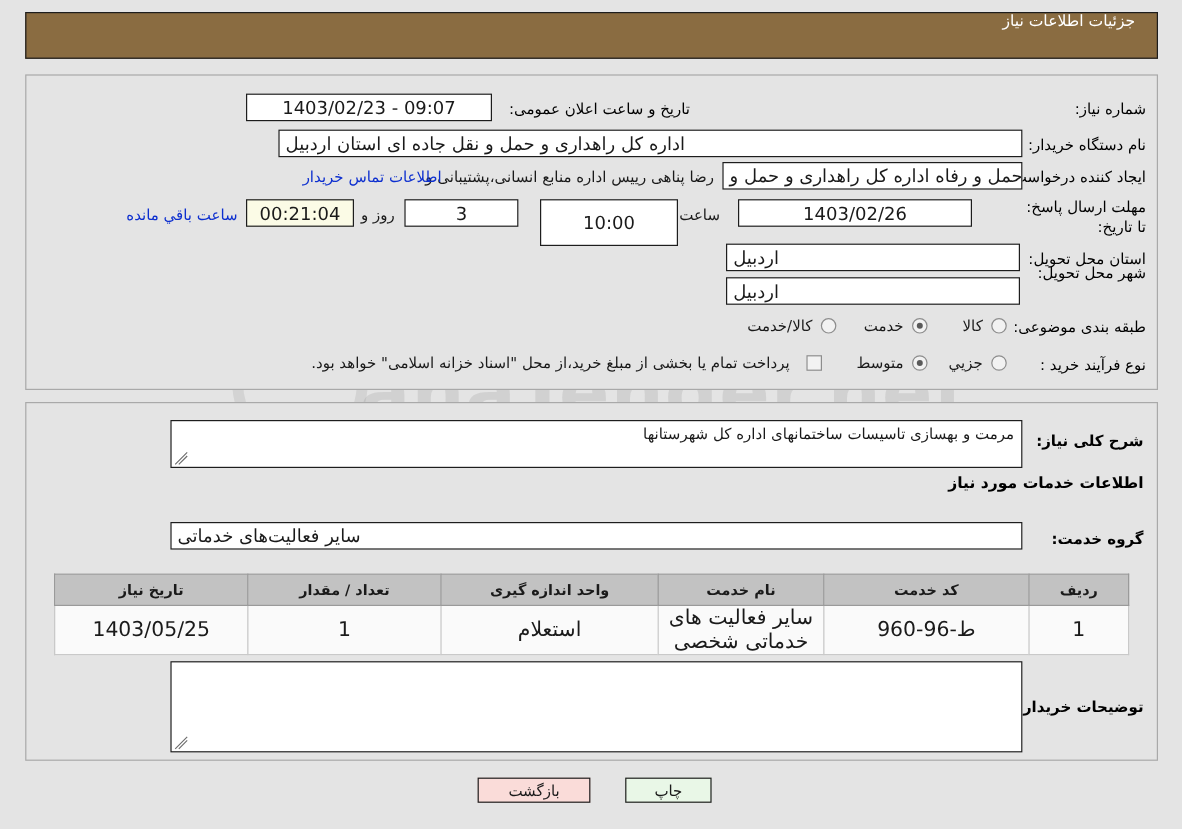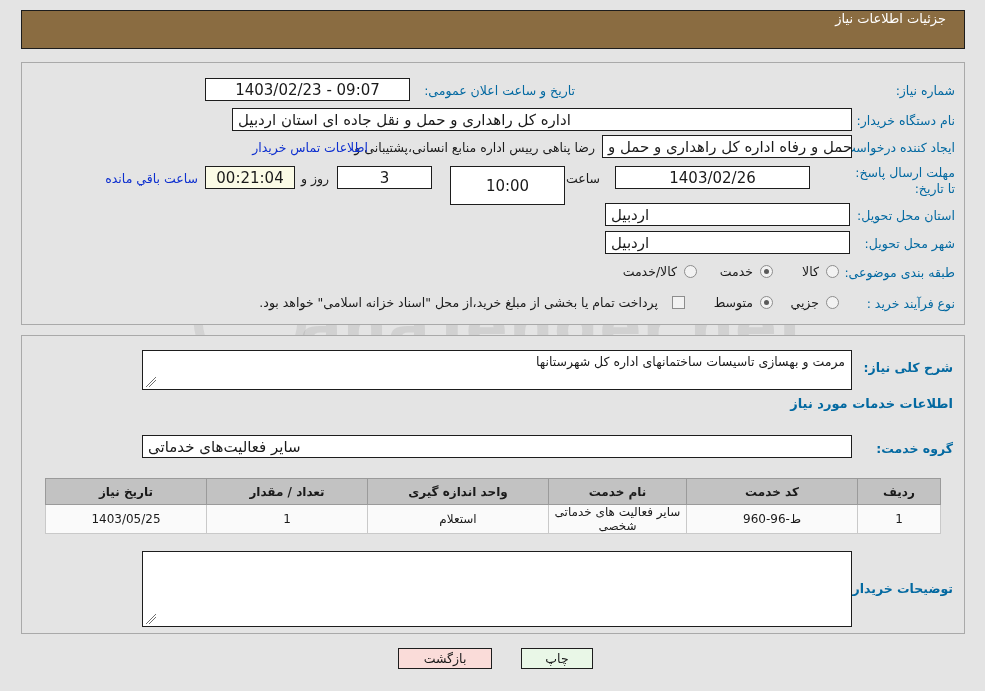--- a/index.html
+++ b/index.html
@@ -81,21 +81,21 @@
     box-sizing: border-box;
     z-index: 8;
   }
   #panel-top    { left: 21px; top: 62px;  width: 944px; height: 263px; }
   #panel-mid    { left: 21px; top: 335px; width: 944px; height: 299px; }
 
   
   .lbl {
     position: absolute;
     font-size: 12.5px;
-    color: #0369a1;
+    color: #000000;
     white-space: nowrap;
     z-index: 12;
     text-align: right;
     line-height: 15px;
   }
   .lbl.bold { font-weight: bold; }
   .box {
     position: absolute;
     background: #ffffff;
     border: 1px solid #1d1d1d;
@@ -207,21 +207,21 @@
     text-align: center;
     font-size: 12px;
   }
   .tbl td {
     background: #fafafa;
     border: 1px solid #c9c9c9;
     color: #1a1a1a;
     height: 24px;
     padding: 0 4px;
     text-align: center;
-    font-size: 12px;
+    font-size: 17px;
   }
 
   
   .btn {
     position: absolute;
     height: 21px;
     border: 1px solid #1d1d1d;
     box-sizing: border-box;
     font-size: 12.5px;
     color: #1a1a1a;
@@ -272,21 +272,21 @@
   <div class="plaintext" style="right:385px; top:171px;">ساعت</div>
   <div class="box ltr" style="right:420px; top:166px; width:115px; height:39px;margin-left:10px;">10:00</div>
   <div class="box ltr" style="right:553px; top:166px; width:95px; height:23px;">3</div>
   <div class="plaintext" style="right:656px; top:171px;">روز و</div>
   <div class="box ltr cream" style="right:690px; top:166px; width:90px; height:23px;">00:21:04</div>
   <div class="bluetext" style="right:787px; top:171px;">ساعت باقي مانده</div>
 
   <div class="lbl" style="right:30px; top:208px;">استان محل تحویل:</div>
   <div class="box right" style="right:135px; top:203px; width:245px; height:23px;">اردبیل</div>
 
-  <div class="lbl" style="right:30px; top:236px;">شهر محل تحویل:</div>
+  <div class="lbl" style="right:30px; top:220px;">شهر محل تحویل:</div>
   <div class="box right" style="right:135px; top:231px; width:245px; height:23px;">اردبیل</div>
 
   <div class="lbl" style="right:30px; top:265px;">طبقه بندی موضوعی:</div>
   <div class="radio" style="right:146px; top:265px;"></div>
   <div class="plaintext" style="right:166px; top:264px;">کالا</div>
   <div class="radio on" style="right:212px; top:265px;"></div>
   <div class="plaintext" style="right:232px; top:264px;">خدمت</div>
   <div class="radio" style="right:288px; top:265px;"></div>
   <div class="plaintext" style="right:308px; top:264px;">کالا/خدمت</div>
 

